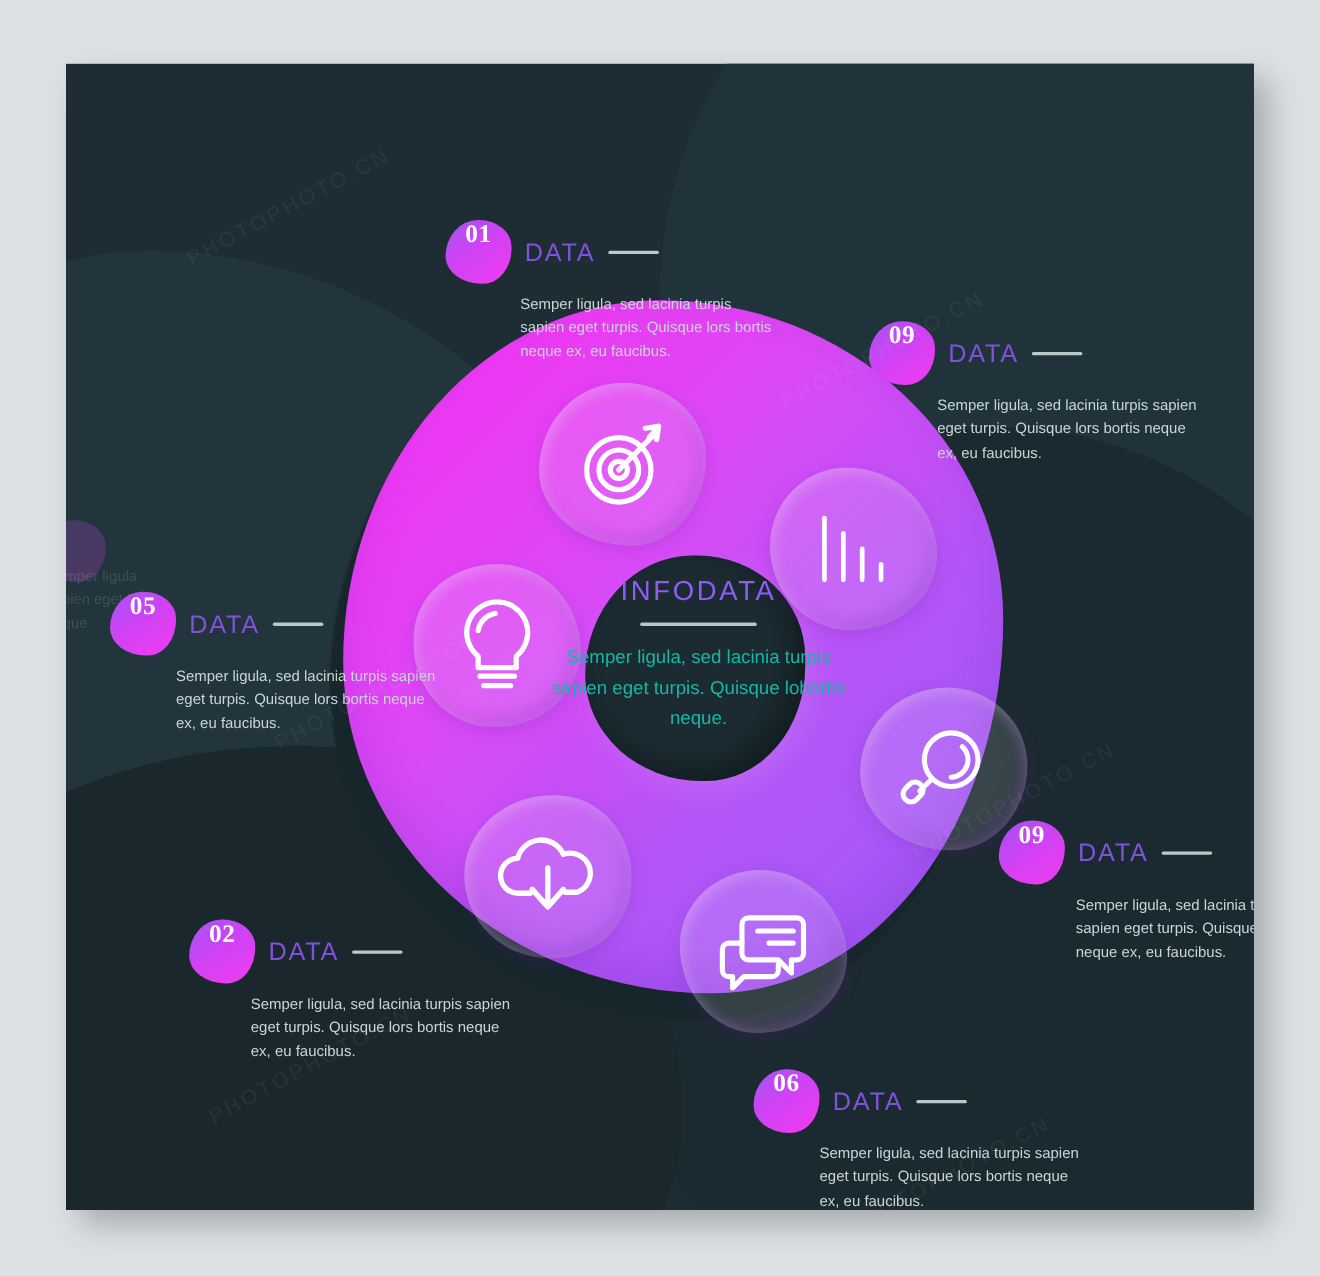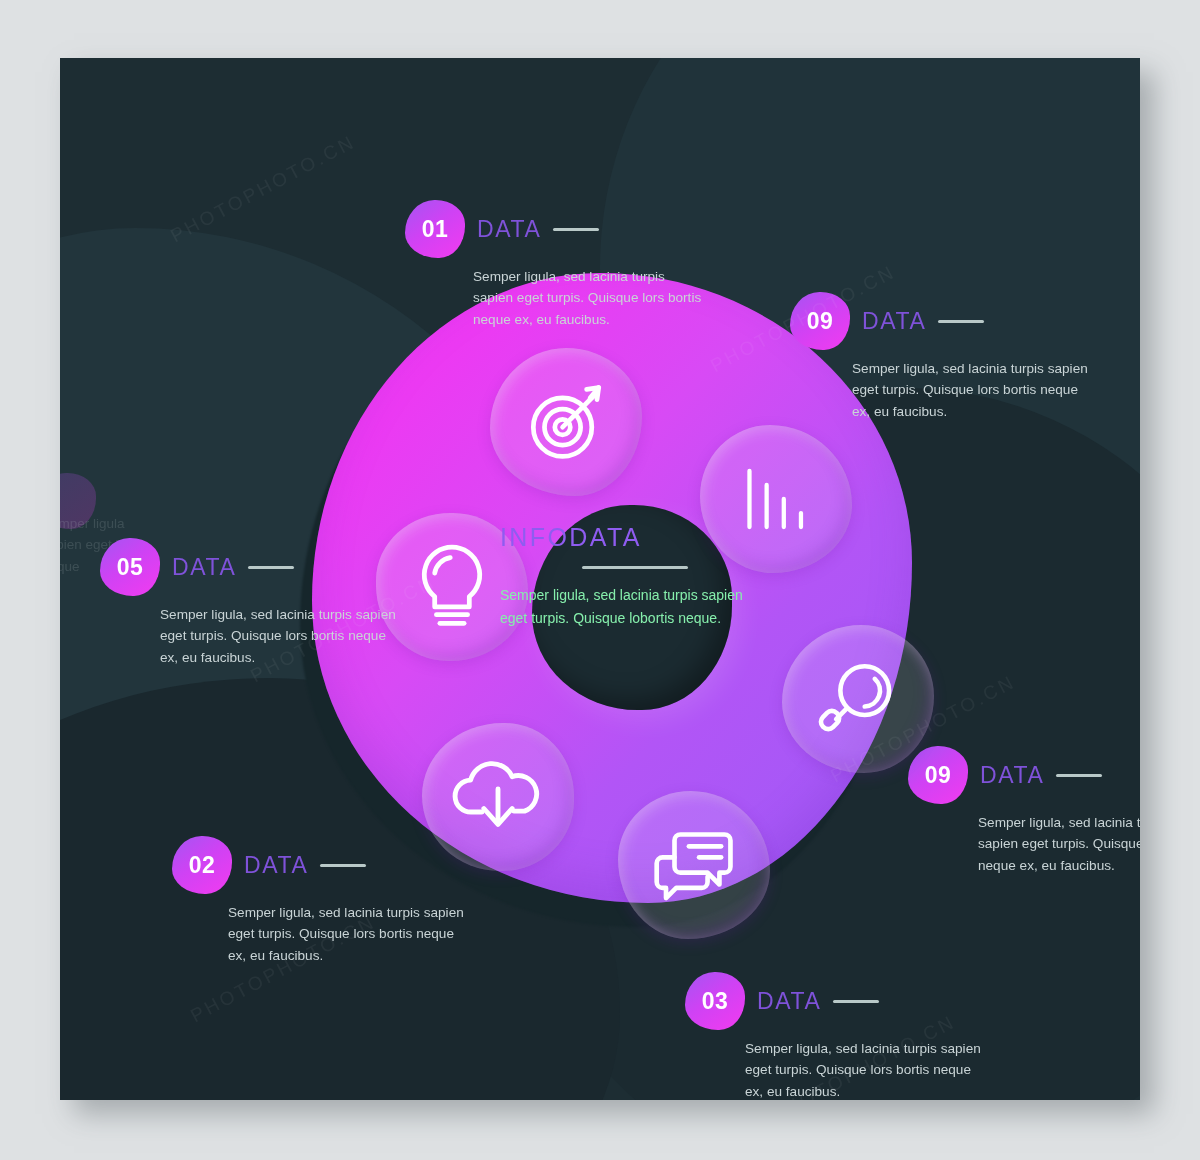--- a/index.html
+++ b/index.html
@@ -90,39 +90,39 @@
     box-shadow: -10px -10px 24px rgba(0,0,0,0.34) inset,
                  8px  10px 26px rgba(255,255,255,0.10);
   }
 
   
   #center-text {
     position: absolute;
     left: 200px;
     top: 250px;
     width: 270px;
-    text-align: left;
+    text-align: center;
     z-index: 6;
   }
   #center-title {
     color: #8f5cf0;
     font-size: 25px;
     letter-spacing: 2.4px;
     font-weight: 400;
   }
   #center-divider {
     width: 106px;
     height: 3px;
     background: #b6c7c6;
     margin: 14px auto 15px;
     border-radius: 2px;
   }
   #center-desc {
-    color: #86efac;
-    font-size: 14px;
+    color: #14b8a6;
+    font-size: 17px;
     line-height: 1.62;
   }
 
   
   .pod {
     position: absolute;
     display: flex;
     align-items: center;
     justify-content: center;
     z-index: 4;
@@ -163,23 +163,24 @@
     display: flex;
     align-items: center;
     height: 62px;
     position: relative;
   }
   .badge {
     width: 60px; height: 58px;
     background: linear-gradient(145deg, #a455f2 0%, #cf42f4 45%, #f23bf0 100%);
     border-radius: 50% 50% 44% 56% / 58% 42% 56% 44%;
     display: flex;
-    align-items: center;
+    align-items: flex-start;
     justify-content: center;
     flex: none;
+    font-family: Liberation Serif, serif;
   }
   .badge-num {
     color: #ffffff;
     font-size: 23px;
     font-weight: 700;
     letter-spacing: 0.5px;
   }
   .data-label {
     color: #7f52d9;
     font-size: 23px;
@@ -359,21 +360,21 @@
       </div>
       <span class="data-label">DATA</span>
       <span class="head-line"></span>
     </div>
     <div class="section-body">Semper ligula, sed lacinia turpis sapien eget turpis. Quisque lors bortis neque ex, eu faucibus.</div>
   </div>
 
   <div class="section" id="section-04">
     <div class="section-head">
       <div class="badge">
-        <span class="badge-num">03</span>
+        <span class="badge-num">06</span>
       </div>
       <span class="data-label">DATA</span>
       <span class="head-line"></span>
     </div>
     <div class="section-body">Semper ligula, sed lacinia turpis sapien eget turpis. Quisque lors bortis neque ex, eu faucibus.</div>
   </div>
 
   <div class="section" id="section-05">
     <div class="section-head">
       <div class="badge">

